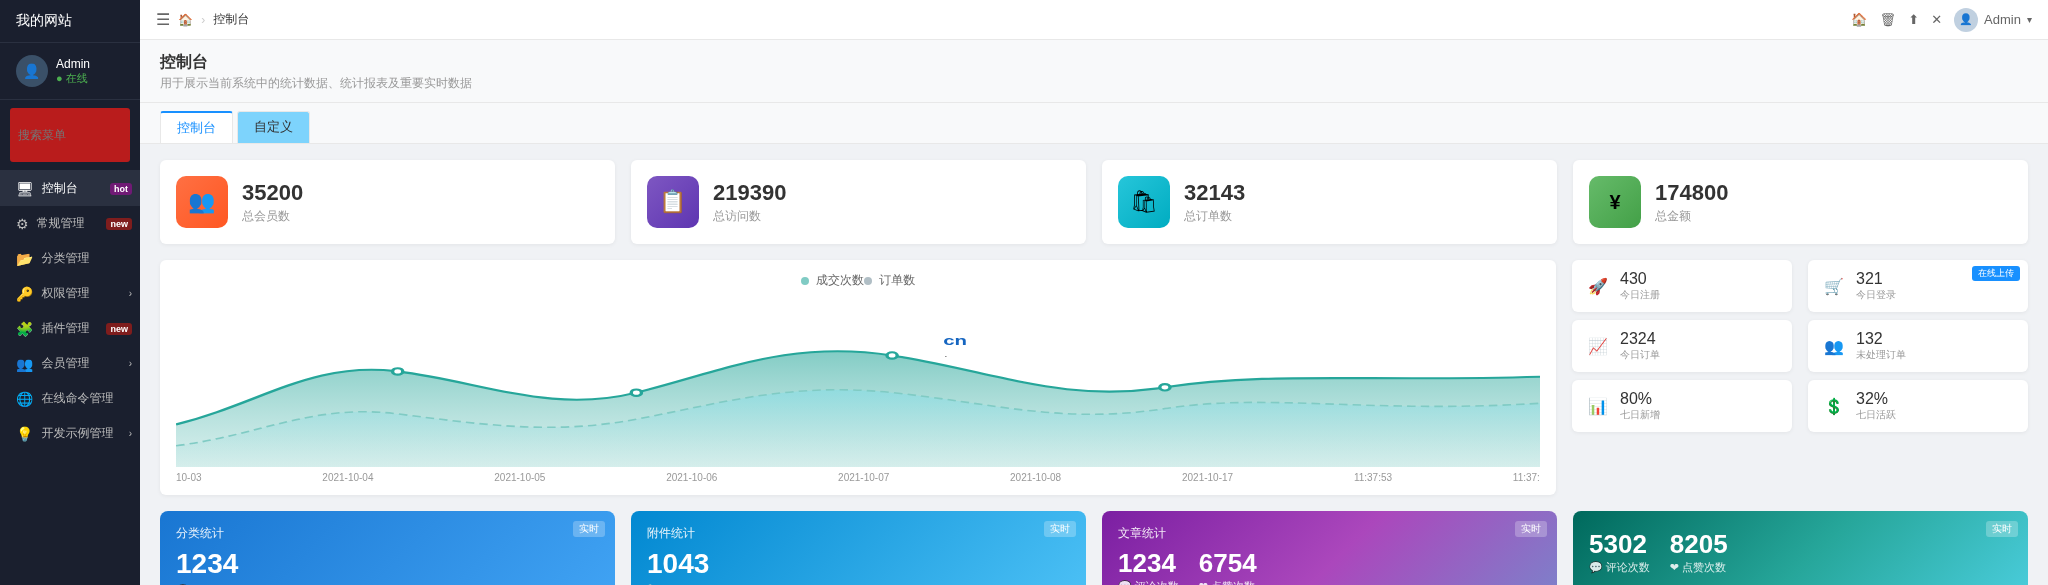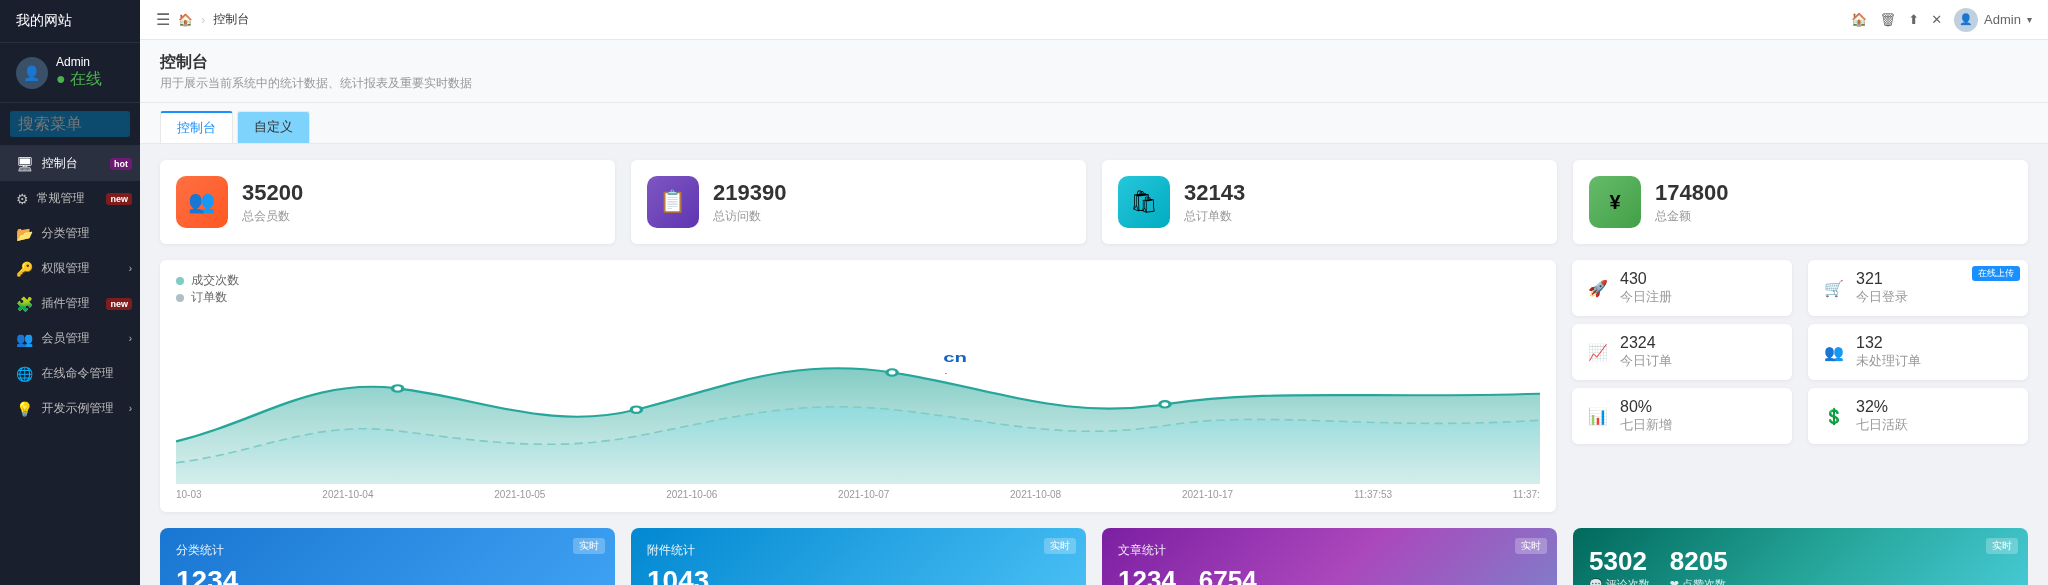--- a/index.html
+++ b/index.html
@@ -31,33 +31,33 @@
     .user-avatar {
       width: 32px; height: 32px;
       border-radius: 50%;
       background: #3a5068;
       display: flex; align-items: center; justify-content: center;
       color: #aac; font-size: 14px;
       margin-right: 8px;
       flex-shrink: 0;
     }
     .user-info .username { color: #fff; font-size: 12px; }
-    .user-info .status { color: #4caf50; font-size: 16px; }
+    .user-info .status { color: #4caf50; font-size: 11px; }
     .sidebar-search {
       padding: 8px 10px;
       border-bottom: 1px solid #2a3040;
     }
     .sidebar-search input {
       width: 100%;
-      background: #0c4a6e;
+      background: #b91c1c;
       border: none;
       border-radius: 3px;
-      padding: 4px 8px;
+      padding: 20px 8px;
       color: #ccc;
-      font-size: 16px;
+      font-size: 12px;
       outline: none;
     }
     .sidebar-item {
       display: flex;
       align-items: center;
       padding: 9px 16px;
       cursor: pointer;
       color: #bbb;
       font-size: 12px;
       position: relative;
@@ -180,21 +180,21 @@
       flex: 1;
       background: #fff;
       border-radius: 6px;
       padding: 12px 16px;
       box-shadow: 0 1px 4px rgba(0,0,0,0.06);
       min-height: 200px;
       position: relative;
     }
     .chart-legend {
       display: flex; justify-content: center; margin-bottom: 8px;
-      font-size: 12px; color: #666; flex-direction: column;
+      font-size: 12px; color: #666;
     }
     .legend-dot { display: inline-block; width: 8px; height: 8px; border-radius: 50%; margin-right: 4px; vertical-align: middle; }
 
     
     .chart-svg { width: 100%; height: 170px; }
 
     
     .metrics-panel {
       width: 220px;
       display: flex;
@@ -206,21 +206,21 @@
       background: #fff;
       border-radius: 6px;
       padding: 10px 14px;
       display: flex;
       align-items: center;
       gap: 10px;
       box-shadow: 0 1px 4px rgba(0,0,0,0.06);
     }
     .metric-icon { font-size: 16px; color: #666; width: 24px; text-align: center; }
     .metric-num { font-size: 16px; font-weight: normal; color: #333; }
-    .metric-label { font-size: 13px; color: #999; }
+    .metric-label { font-size: 10px; color: #999; }
 
     
     .right-stats-panel {
       width: 220px;
       display: flex;
       flex-direction: column;
       gap: 8px;
       flex-shrink: 0;
     }
     .right-stat-item {

